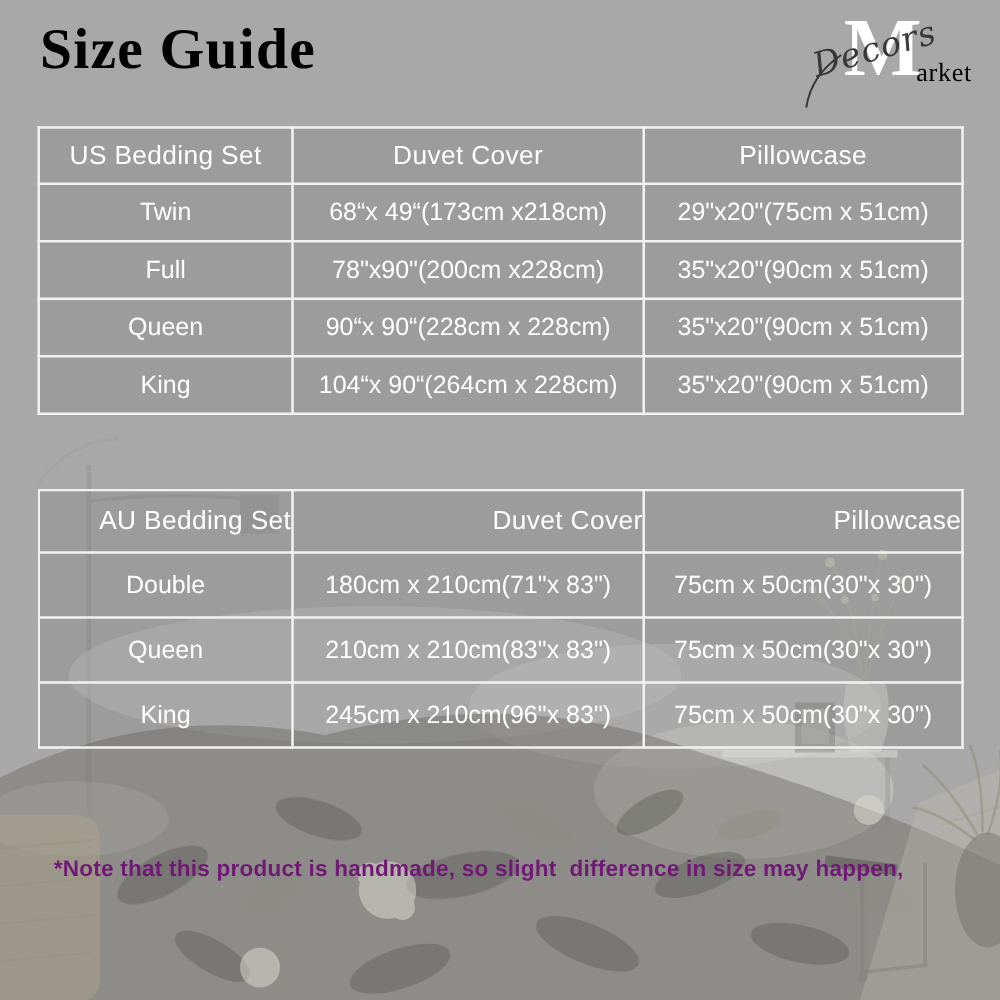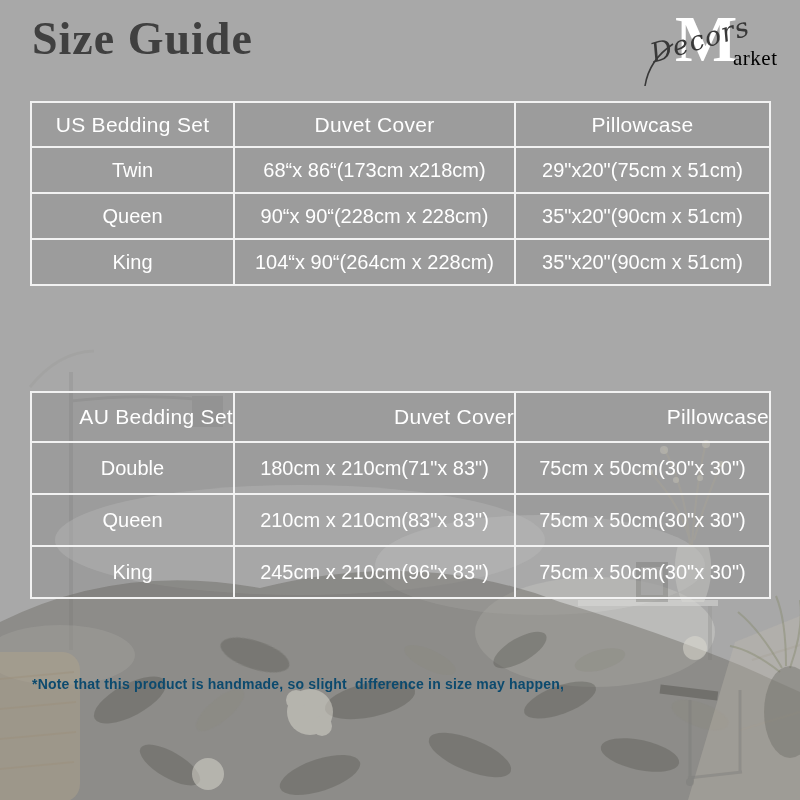--- a/index.html
+++ b/index.html
@@ -7,21 +7,21 @@
     width:800px;height:800px;position:relative;overflow:hidden;
     background:#a8a8a8;
     font-family:"Liberation Sans",sans-serif;
   }
   
   .bg-scene{position:absolute;left:0;top:0;z-index:0;}
   
   .title{
     position:absolute;left:32px;top:12px;margin:0;z-index:3;
     font-family:"Liberation Serif","DejaVu Serif",serif;
-    font-weight:bold;font-size:46px;color:#404040;letter-spacing:1px;
+    font-weight:bold;font-size:46px;color:#000000;letter-spacing:1px;
   }
   .logo{position:absolute;left:645px;top:12px;width:150px;height:80px;z-index:3;}
   .logo-m{
     position:absolute;left:30px;top:-6px;
     font-family:"Liberation Serif","DejaVu Serif",serif;
     font-weight:bold;font-size:66px;line-height:1.0;color:#ffffff;
   }
   .logo-script{
     position:absolute;left:4px;top:12px;transform:rotate(-16deg);
     font-family:"DejaVu Serif",serif;font-style:italic;
@@ -51,21 +51,21 @@
   #table-us td{height:44px;}
   #table-au{top:391px;}
   #table-au th{height:48px;text-align:right;}
   #table-au td{height:50px;}
   .col-size{width:203px;}
   .col-duvet{width:281px;}
   .col-pillow{width:255px;}
   
   .notes{position:absolute;left:32px;top:674px;width:752px;z-index:2;}
   .note{
-    margin:0;font-size:14px;font-weight:bold;color:#0c4a6e;
+    margin:11px;font-size:18px;font-weight:bold;color:#701a75;
     line-height:21px;white-space:pre-wrap;letter-spacing:0.2px;
   }
   .note-gap{margin-top:15px;}
 </style>
 </head>
 <body>
 
 <svg class="bg-scene" width="800" height="800" viewBox="0 0 800 800">
   <rect x="0" y="0" width="800" height="800" fill="#a8a8a8"></rect>
 
@@ -186,22 +186,27 @@
   <thead>
     <tr>
       <th>US Bedding Set</th>
       <th>Duvet Cover</th>
       <th>Pillowcase</th>
     </tr>
   </thead>
   <tbody>
     <tr>
       <td>Twin</td>
-      <td>68“x 86“(173cm x218cm)</td>
+      <td>68“x 49“(173cm x218cm)</td>
       <td>29"x20"(75cm x 51cm)</td>
+    </tr>
+    <tr>
+      <td>Full</td>
+      <td>78"x90"(200cm x228cm)</td>
+      <td>35"x20"(90cm x 51cm)</td>
     </tr>
     <tr>
       <td>Queen</td>
       <td>90“x 90“(228cm x 228cm)</td>
       <td>35"x20"(90cm x 51cm)</td>
     </tr>
     <tr>
       <td>King</td>
       <td>104“x 90“(264cm x 228cm)</td>
       <td>35"x20"(90cm x 51cm)</td>

